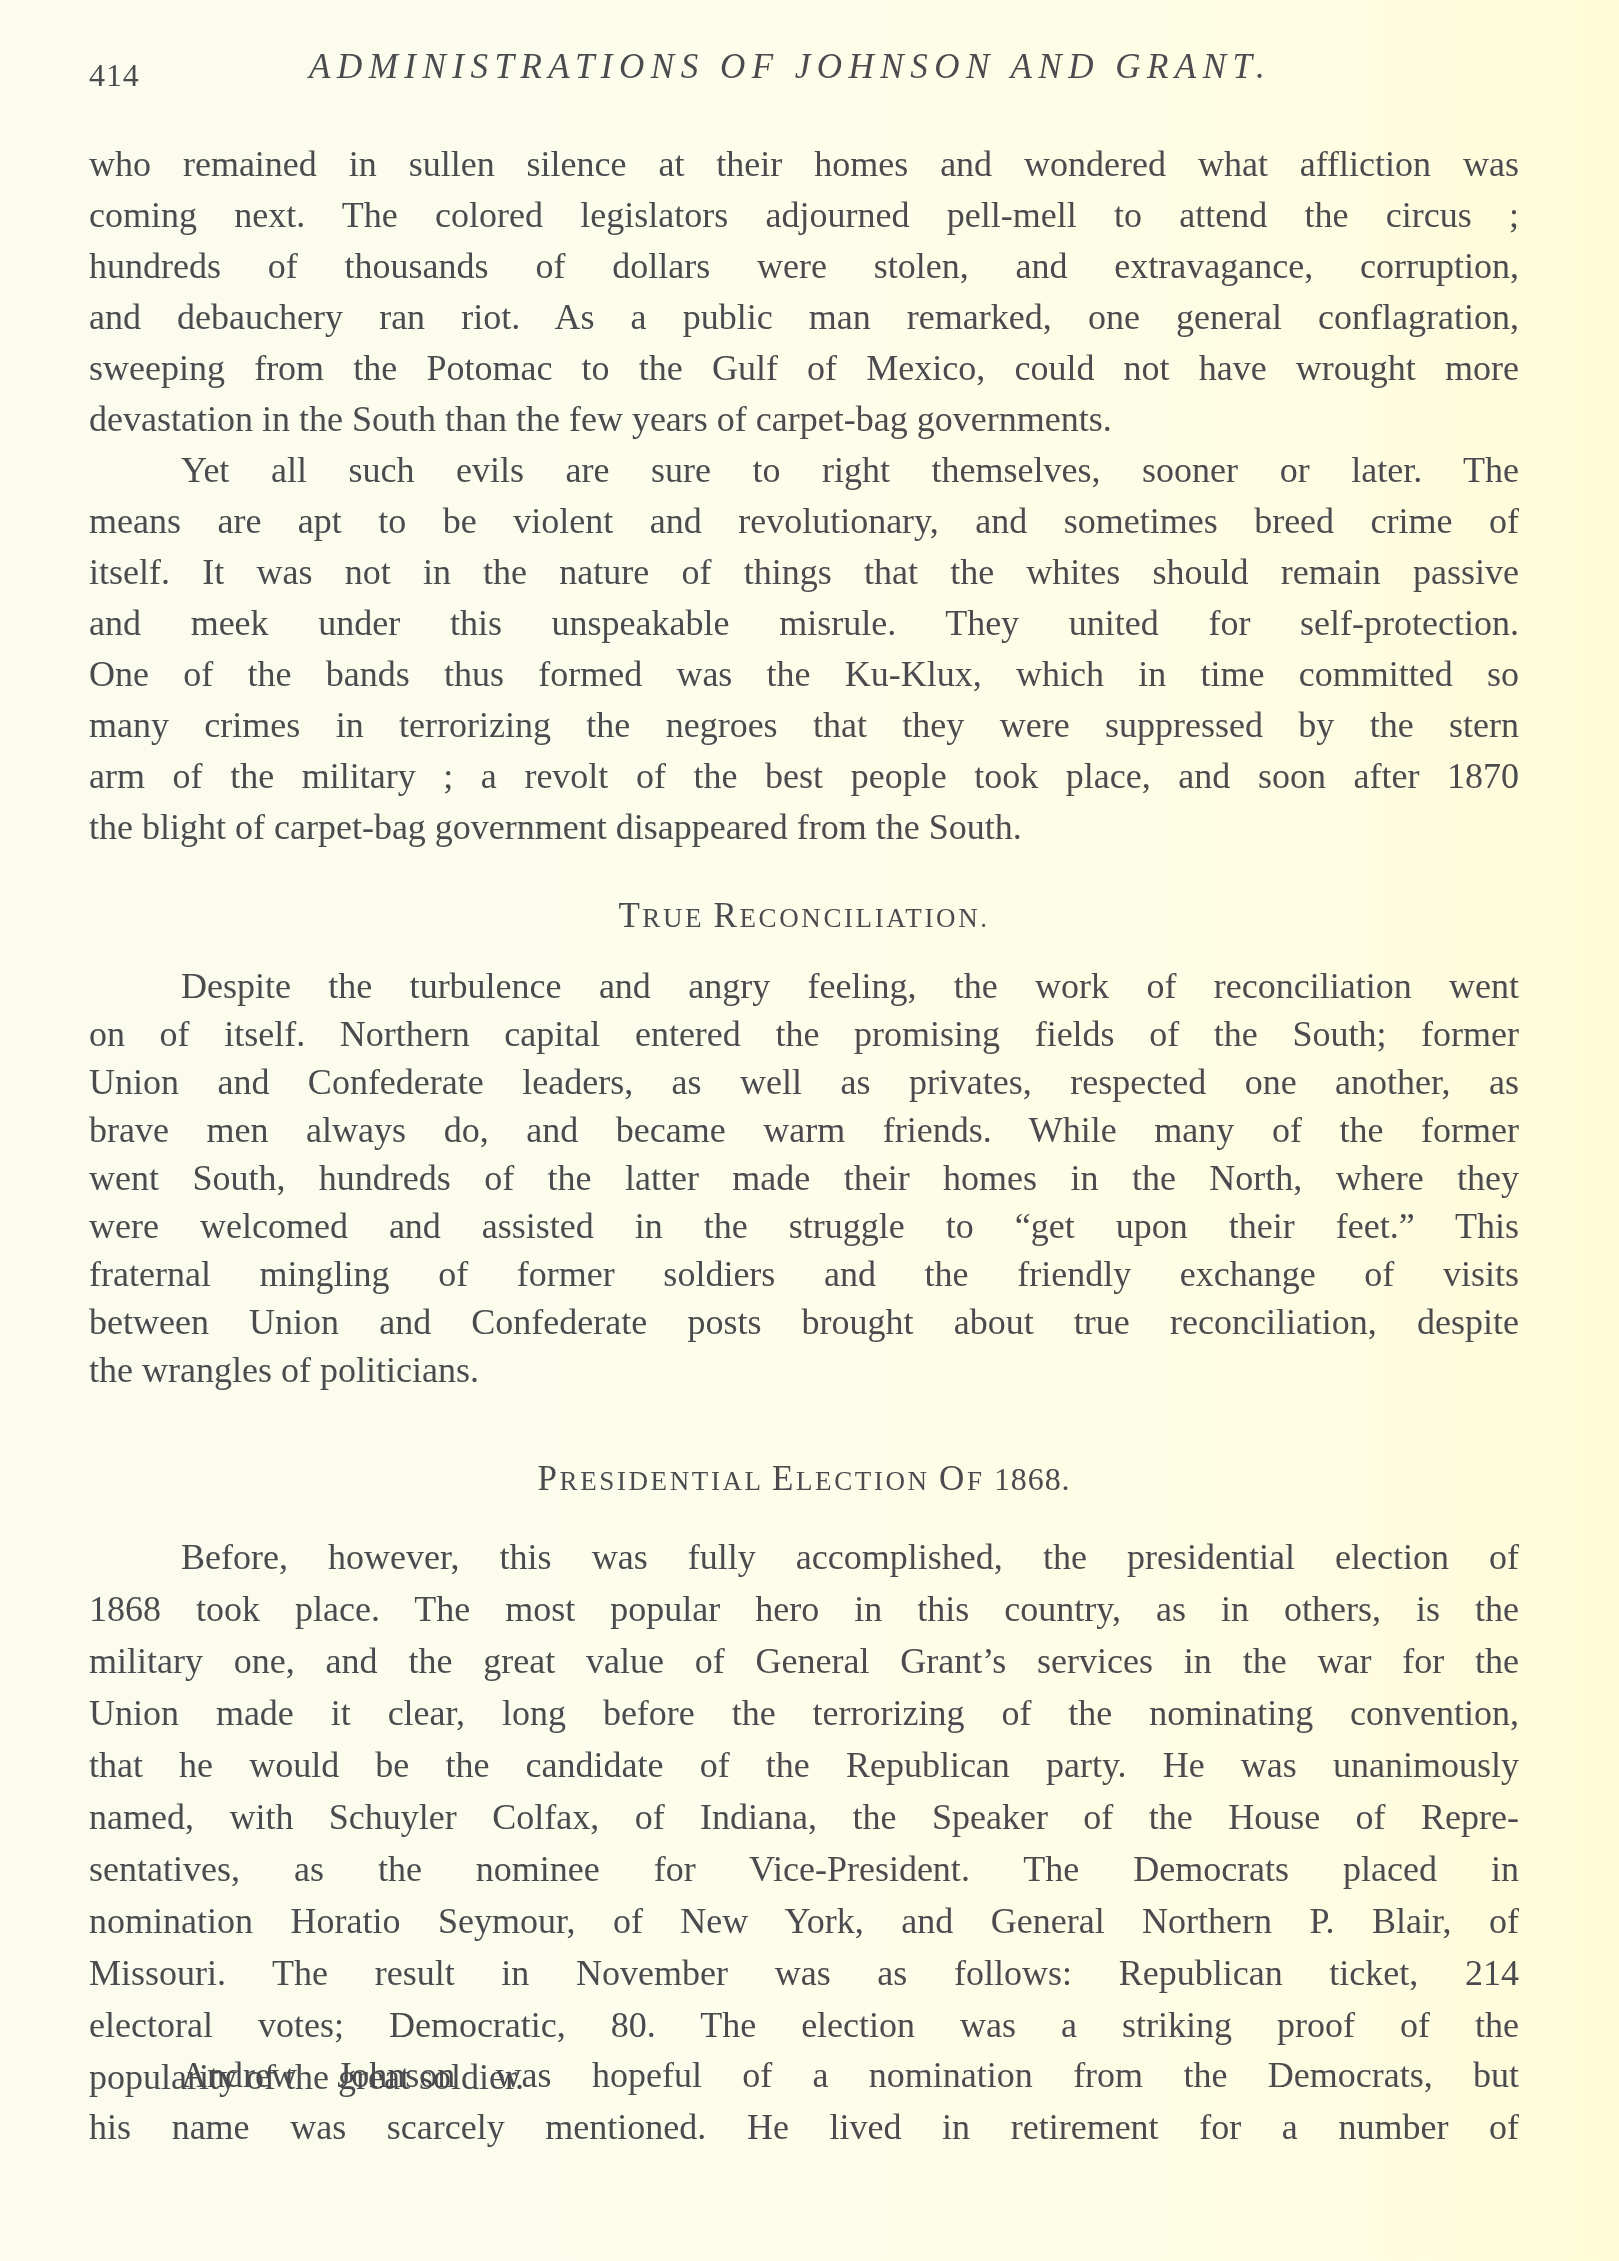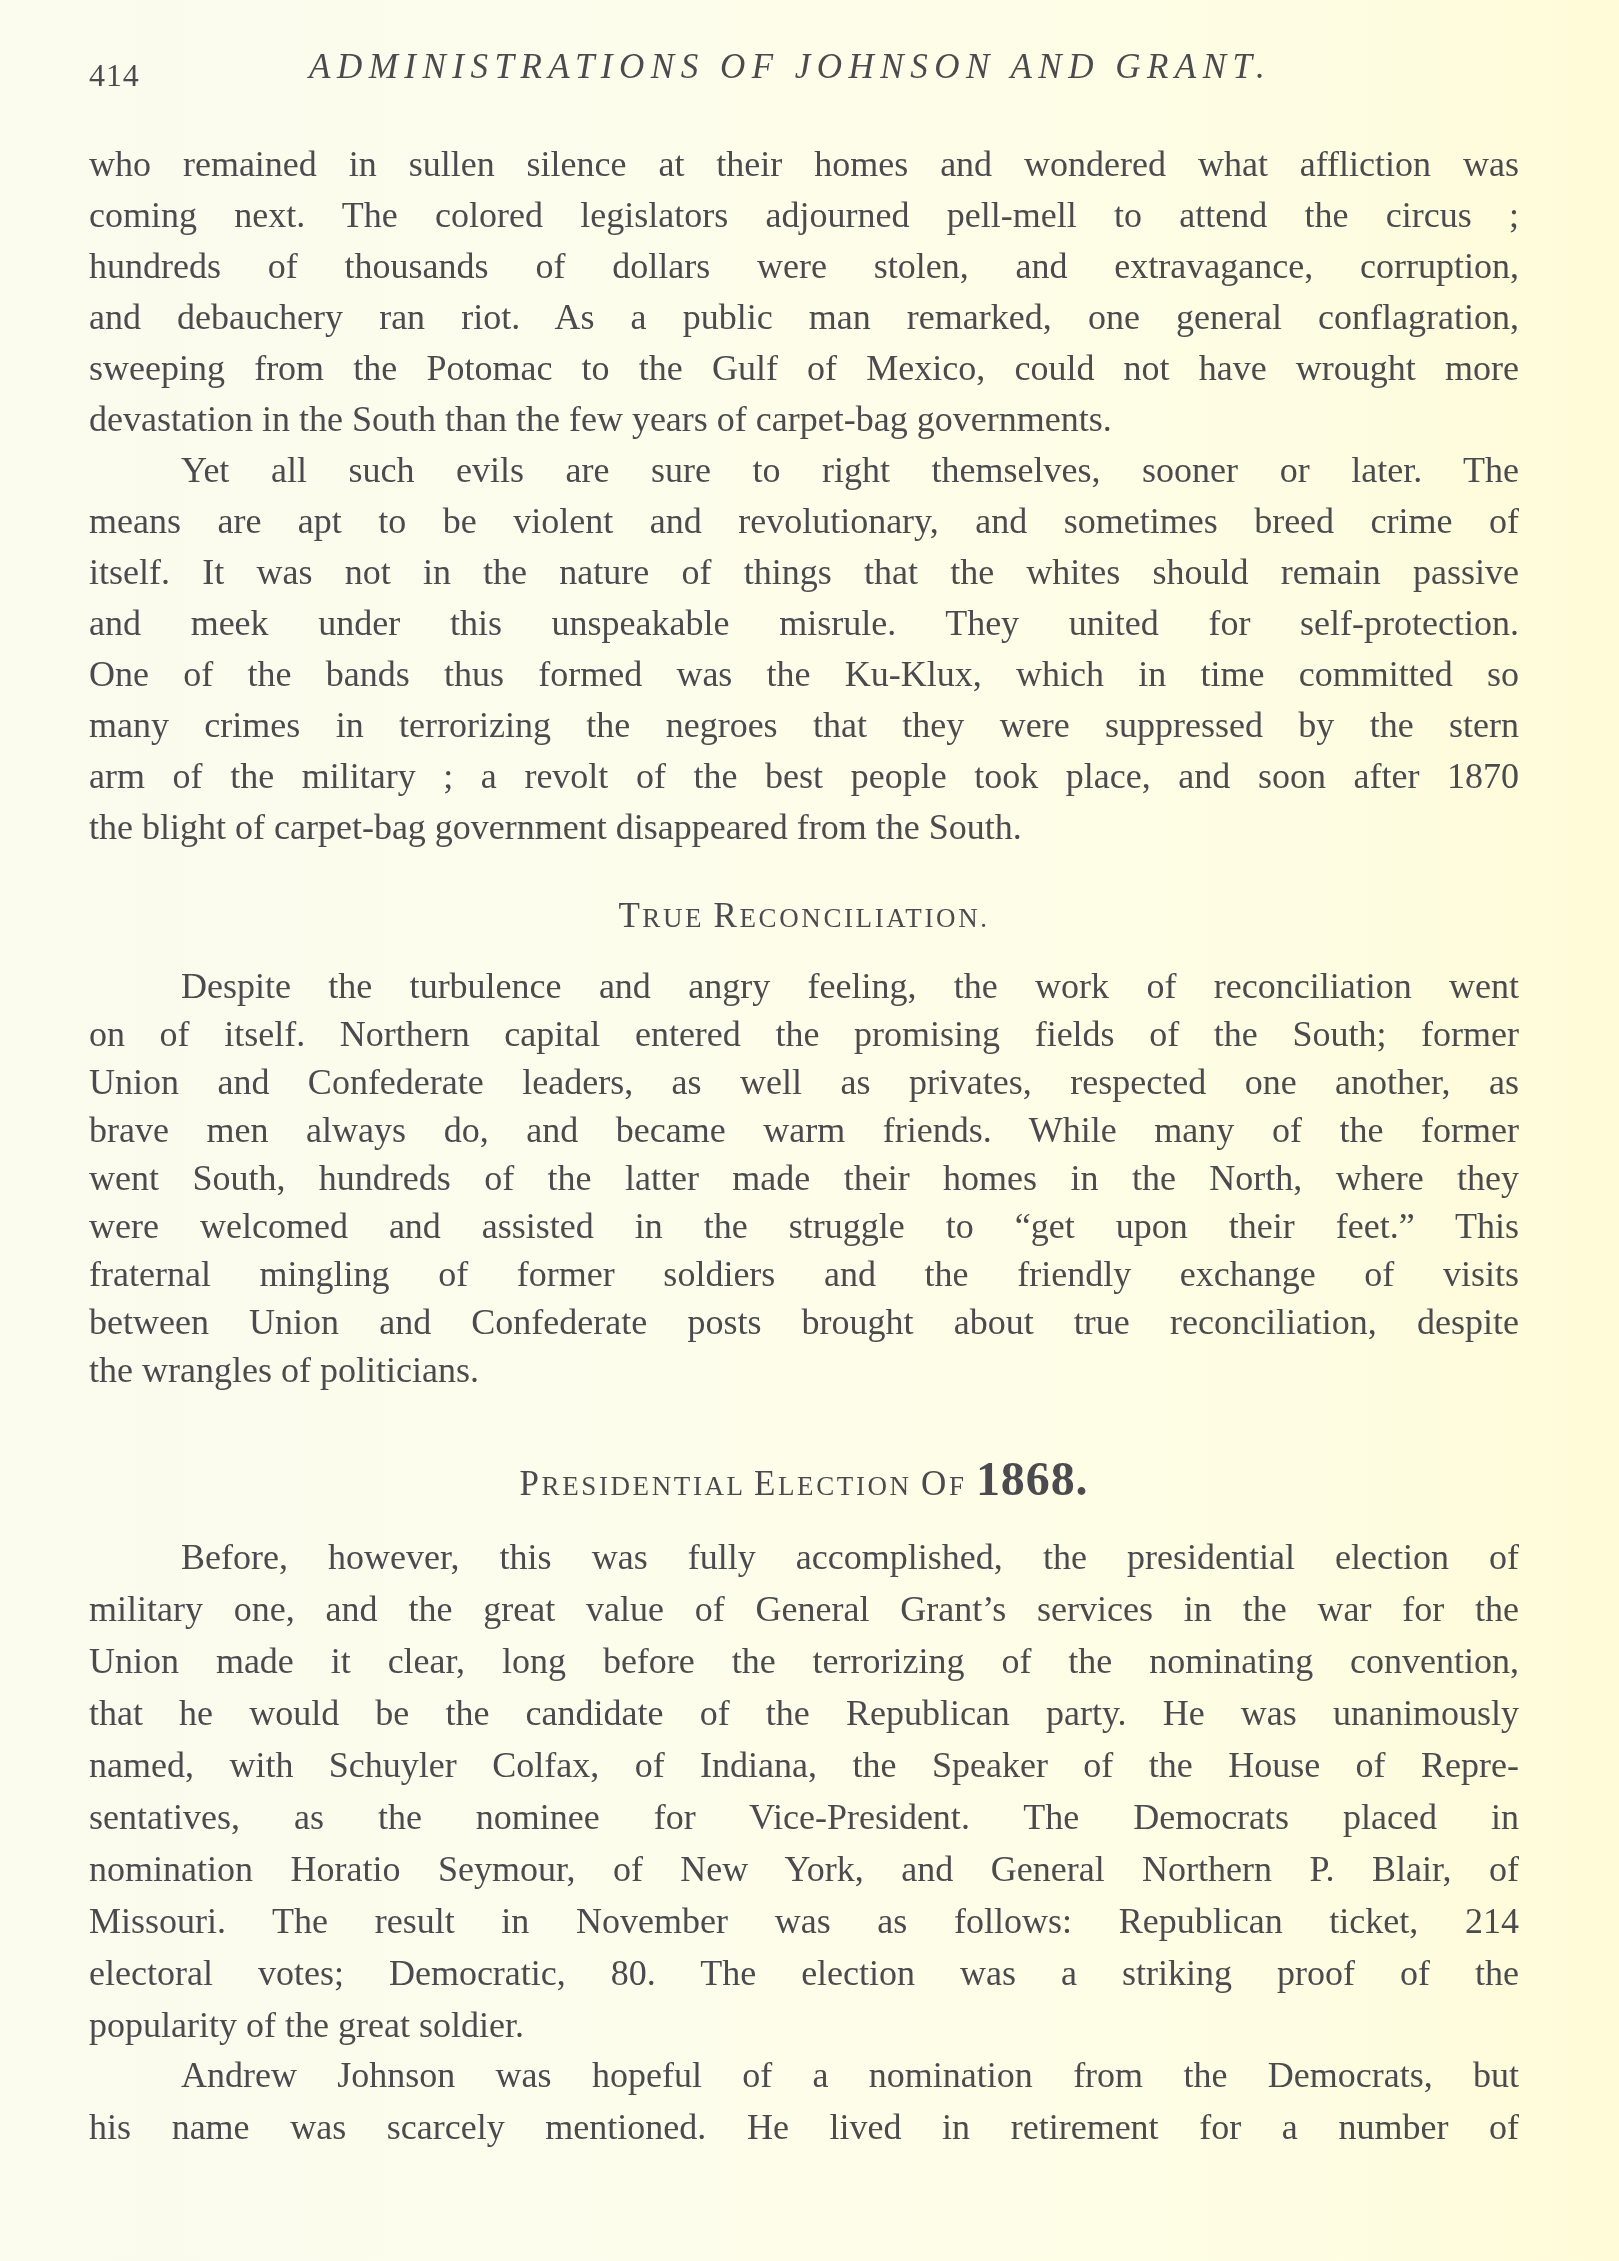--- a/index.html
+++ b/index.html
@@ -19,21 +19,21 @@
     text-align: justify; text-align-last: justify; white-space: nowrap; overflow: visible;
   }
   .line.last { text-align-last: left; }
   .line.indent { padding-left: 92px; }
   .p3 .line { height: 48px; line-height: 48px; }
   .p4 .line, .p5 .line { height: 52px; line-height: 52px; }
   .section-heading {
     position: absolute; left: 89px; width: 1430px; text-align: center;
     font-size: 27px; letter-spacing: 2.6px; line-height: 35px;
   }
-  .section-heading .big { font-size: 48px; letter-spacing: 0.9px; font-weight: bold; }
+  .section-heading .big { font-size: 32px; letter-spacing: 0.9px; }
 </style>
 </head>
 <body>
 
 <div class="page">
 
   <div class="running-head">
     <span class="page-number">414</span>
     <span class="running-title">ADMINISTRATIONS OF JOHNSON AND GRANT.</span>
   </div>
@@ -74,20 +74,21 @@
       <span class="line last">the wrangles of politicians.</span>
     </div>
 
   <div class="section-heading" style="top:1461px;">
     <span><span style="font-size: 35px;">P</span><span>RESIDENTIAL</span> <span style="font-size: 35px;">E</span><span>LECTION</span> <span style="font-size: 35px;">O</span><span>F</span> </span>
     <span class="big">1868.</span>
   </div>
 
   <div class="block p4" style="top:1531px;">
       <span class="line indent">Before, however, this was fully accomplished, the presidential election of</span>
+      <span class="line">1868 took place.  The most popular hero in this country, as in others, is the</span>
       <span class="line">military one, and the great value of General Grant’s services in the war for the</span>
       <span class="line">Union made it clear, long before the terrorizing of the nominating convention,</span>
       <span class="line">that he would be the candidate of the Republican party.  He was unanimously</span>
       <span class="line">named, with Schuyler Colfax, of Indiana, the Speaker of the House of Repre-</span>
       <span class="line">sentatives, as the nominee for Vice-President.  The Democrats placed in</span>
       <span class="line">nomination Horatio Seymour, of New York, and General Northern P. Blair, of</span>
       <span class="line">Missouri.  The result in November was as follows: Republican ticket, 214</span>
       <span class="line">electoral votes; Democratic, 80.  The election was a striking proof of the</span>
       <span class="line last">popularity of the great soldier.</span>
     </div>

